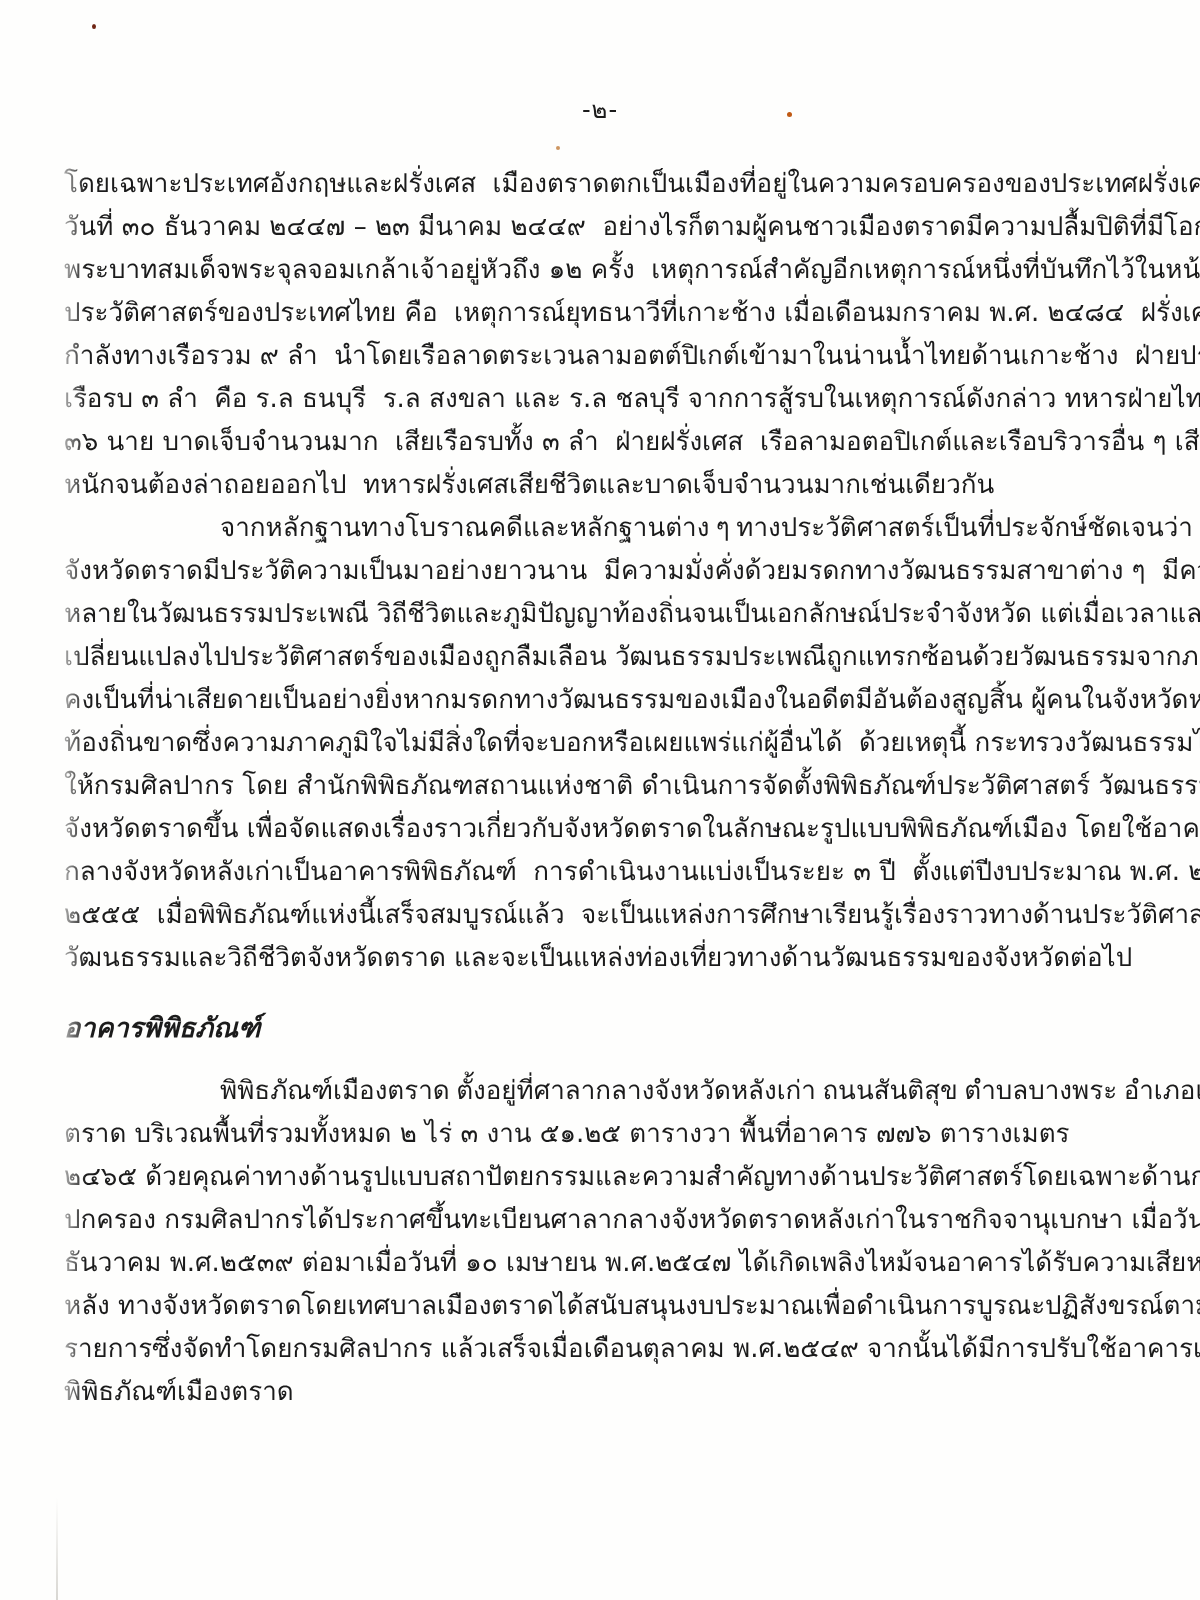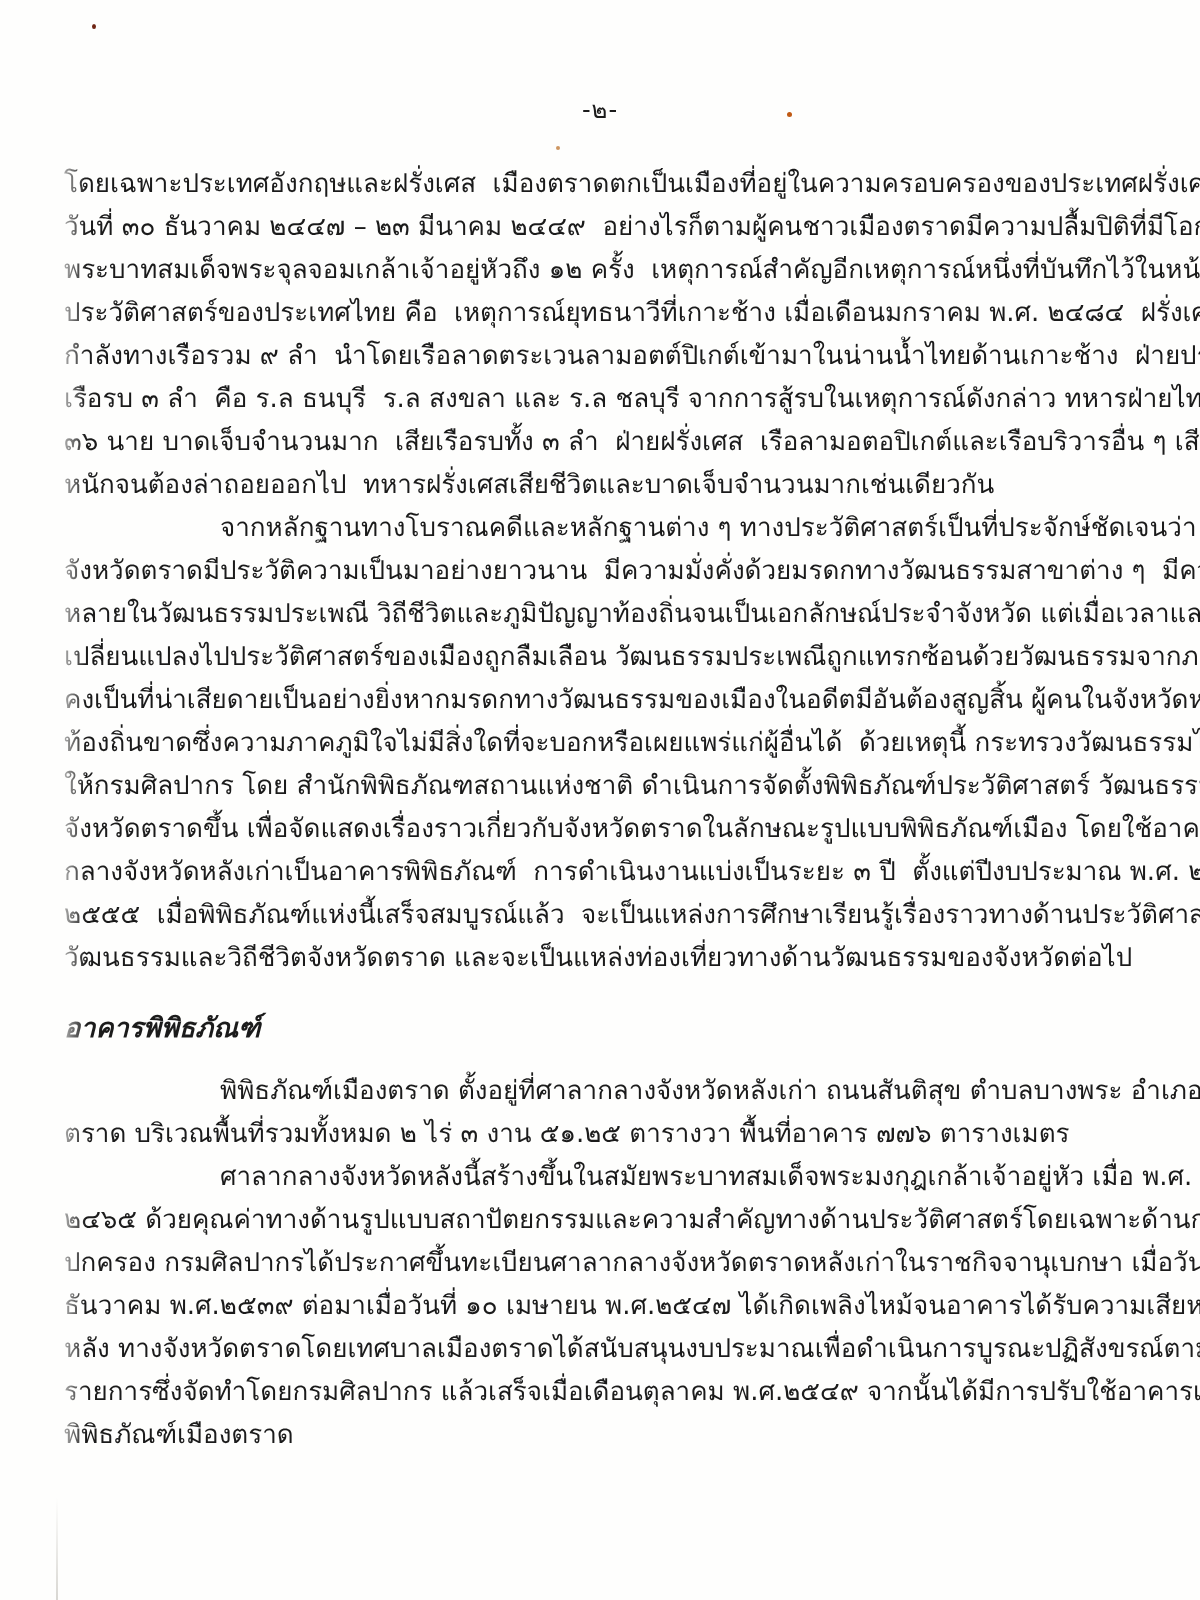--- a/index.html
+++ b/index.html
@@ -28,21 +28,21 @@
     left: 64px;
     width: 1090px;
     font-size: 26px;
     line-height: 43px;
   }
   .para { margin: 0; padding: 0; }
   .line {
     white-space: pre;
     height: 43px;
   }
-  .line.indent { text-indent: 156px; }
+  .line.indent { text-indent: 156px; font-family: Liberation Serif, serif; }
   .heading {
     font-weight: bold;
     font-style: italic;
     font-size: 27px;
     line-height: 43px;
     margin: 27px 0 20px 0;
   }
   
   .left-fade {
     position: absolute;
@@ -106,21 +106,20 @@
     </div>
 
     <div class="heading">อาคารพิพิธภัณฑ์</div>
 
     <div class="para">
       <div class="line indent">พิพิธภัณฑ์เมืองตราด ตั้งอยู่ที่ศาลากลางจังหวัดหลังเก่า ถนนสันติสุข ตำบลบางพระ อำเภอเมือง</div>
       <div class="line">ตราด บริเวณพื้นที่รวมทั้งหมด ๒ ไร่ ๓ งาน ๕๑.๒๕ ตารางวา พื้นที่อาคาร ๗๗๖ ตารางเมตร</div>
     </div>
 
     <div class="para">
-      <div class="line indent">ศาลากลางจังหวัดหลังนี้สร้างขึ้นในสมัยพระบาทสมเด็จพระมงกุฎเกล้าเจ้าอยู่หัว เมื่อ พ.ศ.</div>
       <div class="line">๒๔๖๕ ด้วยคุณค่าทางด้านรูปแบบสถาปัตยกรรมและความสำคัญทางด้านประวัติศาสตร์โดยเฉพาะด้านการเมืองการ</div>
       <div class="line">ปกครอง กรมศิลปากรได้ประกาศขึ้นทะเบียนศาลากลางจังหวัดตราดหลังเก่าในราชกิจจานุเบกษา เมื่อวันที่ ๑๘</div>
       <div class="line">ธันวาคม พ.ศ.๒๕๓๙ ต่อมาเมื่อวันที่ ๑๐ เมษายน พ.ศ.๒๕๔๗ ได้เกิดเพลิงไหม้จนอาคารได้รับความเสียหายหมดทั้ง</div>
       <div class="line">หลัง ทางจังหวัดตราดโดยเทศบาลเมืองตราดได้สนับสนุนงบประมาณเพื่อดำเนินการบูรณะปฏิสังขรณ์ตามรูปแบบ</div>
       <div class="line">รายการซึ่งจัดทำโดยกรมศิลปากร แล้วเสร็จเมื่อเดือนตุลาคม พ.ศ.๒๕๔๙ จากนั้นได้มีการปรับใช้อาคารเพื่อให้เป็น</div>
       <div class="line">พิพิธภัณฑ์เมืองตราด</div>
     </div>
 
   </div>
 

